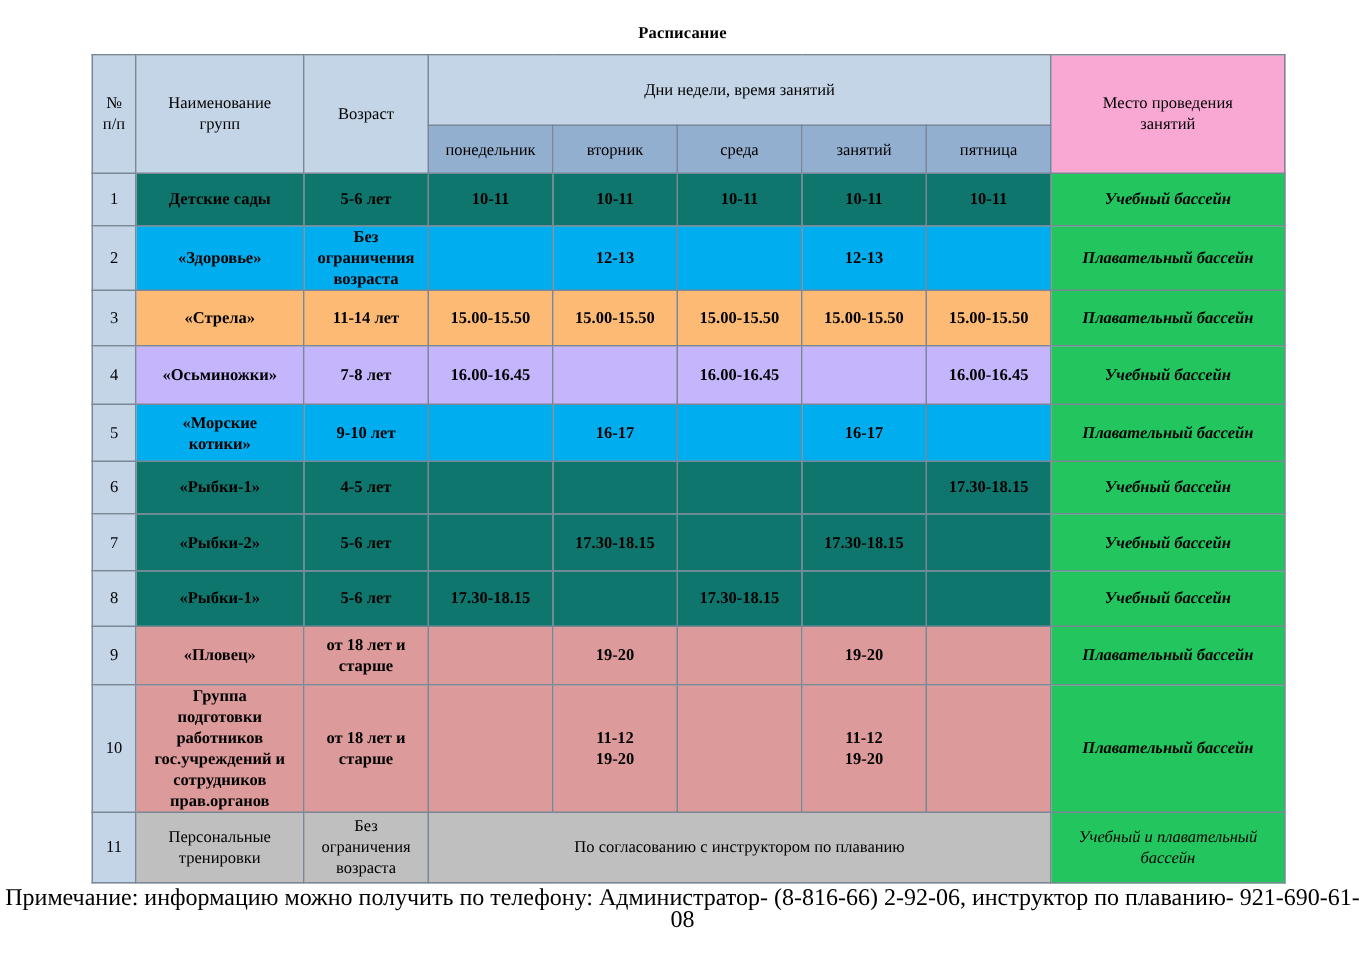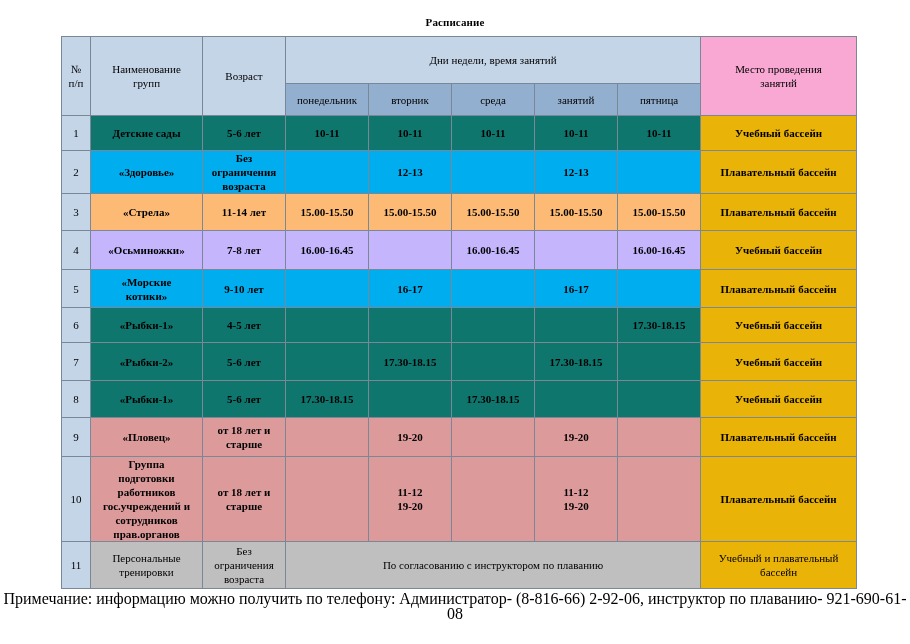--- a/index.html
+++ b/index.html
@@ -90,25 +90,26 @@
   .fill-gray   { background: #bfbfbf; }
 
   td.numcell {
     background: #c5d5e8;
     font-size: 11px;
     font-weight: normal;
     vertical-align: top;
     padding-top: 5px;
   }
   td.venuecell {
-    background: #eab308;
+    background: #22c55e;
     font-weight: bold;
     font-size: 11px;
     vertical-align: top;
     padding-top: 5px;
+    font-style: italic;
   }
   td.bodycell {
     font-weight: bold;
     font-size: 11px;
     vertical-align: top;
     padding-top: 5px;
   }
   td.bodycell.plain,
   td.venuecell.plain,
   td.numcell.plain {

